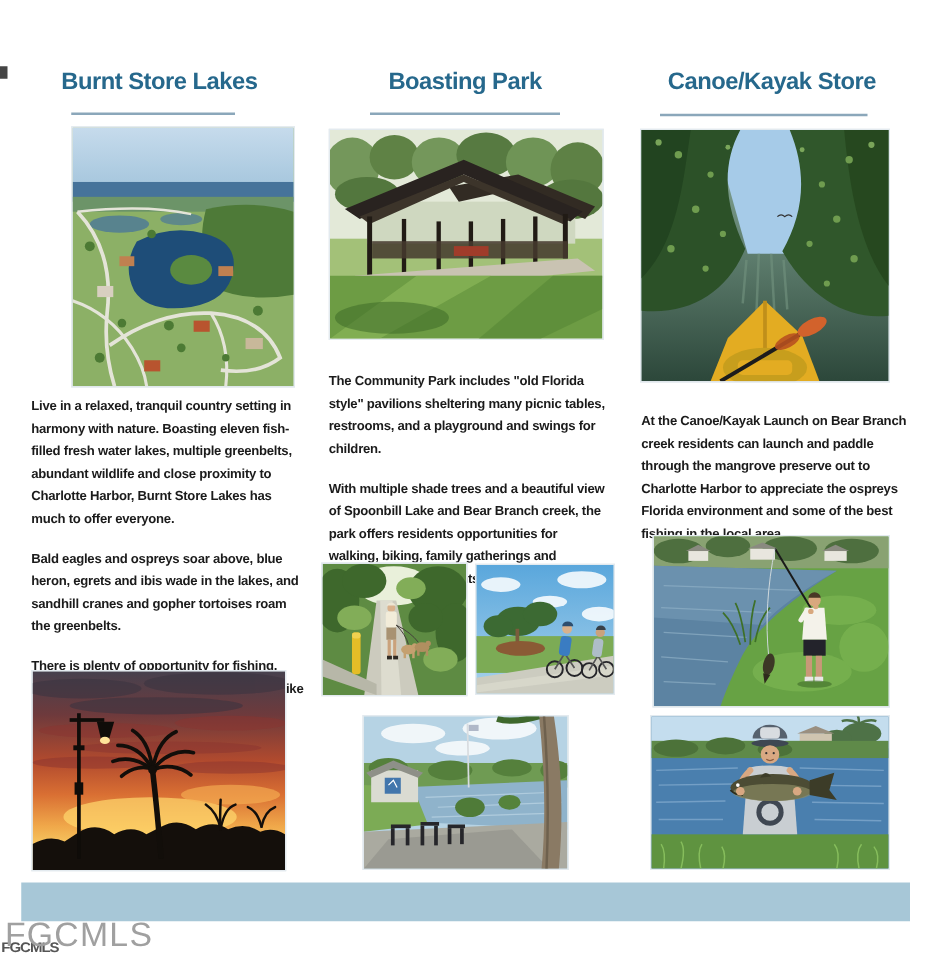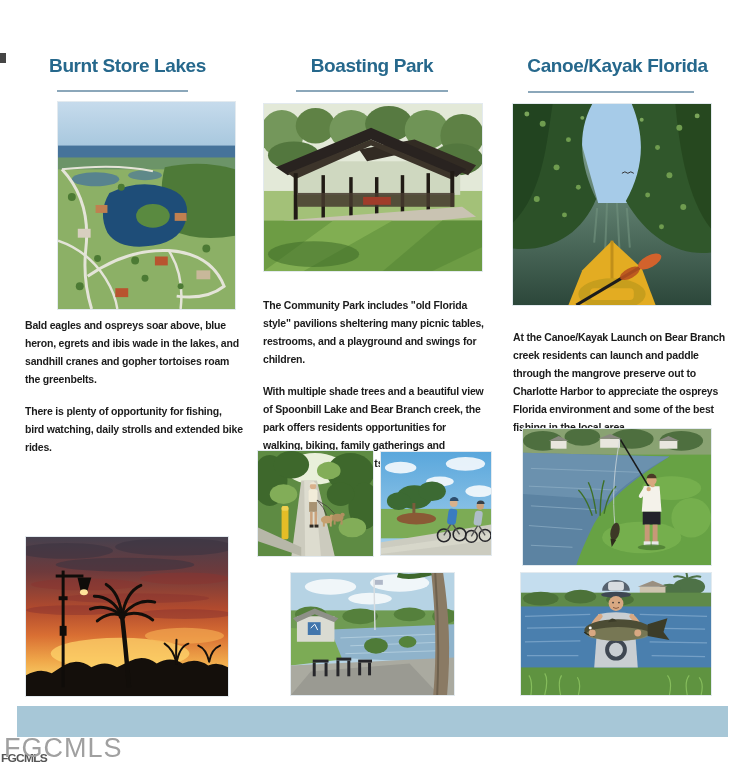--- a/index.html
+++ b/index.html
@@ -93,20 +93,21 @@
         <circle cx="40" cy="158" r="3.5"></circle>
           <circle cx="150" cy="148" r="4"></circle>
           <circle cx="88" cy="178" r="3.5"></circle>
         <circle cx="124" cy="186" r="3"></circle>
           <circle cx="22" cy="186" r="4"></circle>
       </g>
     </svg>
   </div>
 
   <div class="textblock t1">
+    <p>Live in a relaxed, tranquil country setting in harmony with nature.  Boasting eleven fish-filled fresh water lakes, multiple greenbelts, abundant wildlife and close proximity to Charlotte Harbor, Burnt Store Lakes has much to offer everyone.</p>
     <p>Bald eagles and ospreys soar above, blue heron, egrets and ibis wade in the lakes, and sandhill cranes and gopher tortoises roam the greenbelts.</p>
     <p>There is plenty of opportunity for fishing, bird watching, daily strolls and extended bike rides.</p>
   </div>
 
   <div class="photo p-sunset">
     <svg viewBox="0 0 204 161" preserveAspectRatio="none">
       <defs>
         <linearGradient id="gsun" x1="0" y1="0" x2="0" y2="1">
           <stop offset="0" stop-color="#46414e"></stop>
             <stop offset=".22" stop-color="#6e3a3c"></stop>
@@ -337,21 +338,21 @@
         <rect x="68" y="88" width="14" height="3"></rect>
           <rect x="68" y="91" width="3" height="13"></rect>
           <rect x="78" y="91" width="3" height="13"></rect>
       </g>
       <path d="M142,0 C146,40 148,80 144,124 L158,124 C162,80 160,40 154,0 Z" fill="#8a7a64"></path>
       <path d="M146,0 C149,40 150,80 148,124" stroke="#6e614e" stroke-width="2" fill="none"></path>
       <path d="M142,0 Q120,6 108,2" stroke="#3e682c" stroke-width="5" fill="none"></path>
     </svg>
   </div>
 
-  <h2 class="col-title h3">Canoe/Kayak Florida</h2>
+  <h2 class="col-title h3">Canoe/Kayak Store</h2>
   <div class="rule r3"></div>
 
   <div class="photo p-kayak">
     <svg viewBox="0 0 200 203" preserveAspectRatio="none">
       <defs>
         <linearGradient id="gwat" x1="0" y1="0" x2="0" y2="1">
           <stop offset="0" stop-color="#8fb2a0"></stop>
             <stop offset="1" stop-color="#2c473a"></stop>
         </linearGradient>
       </defs>

